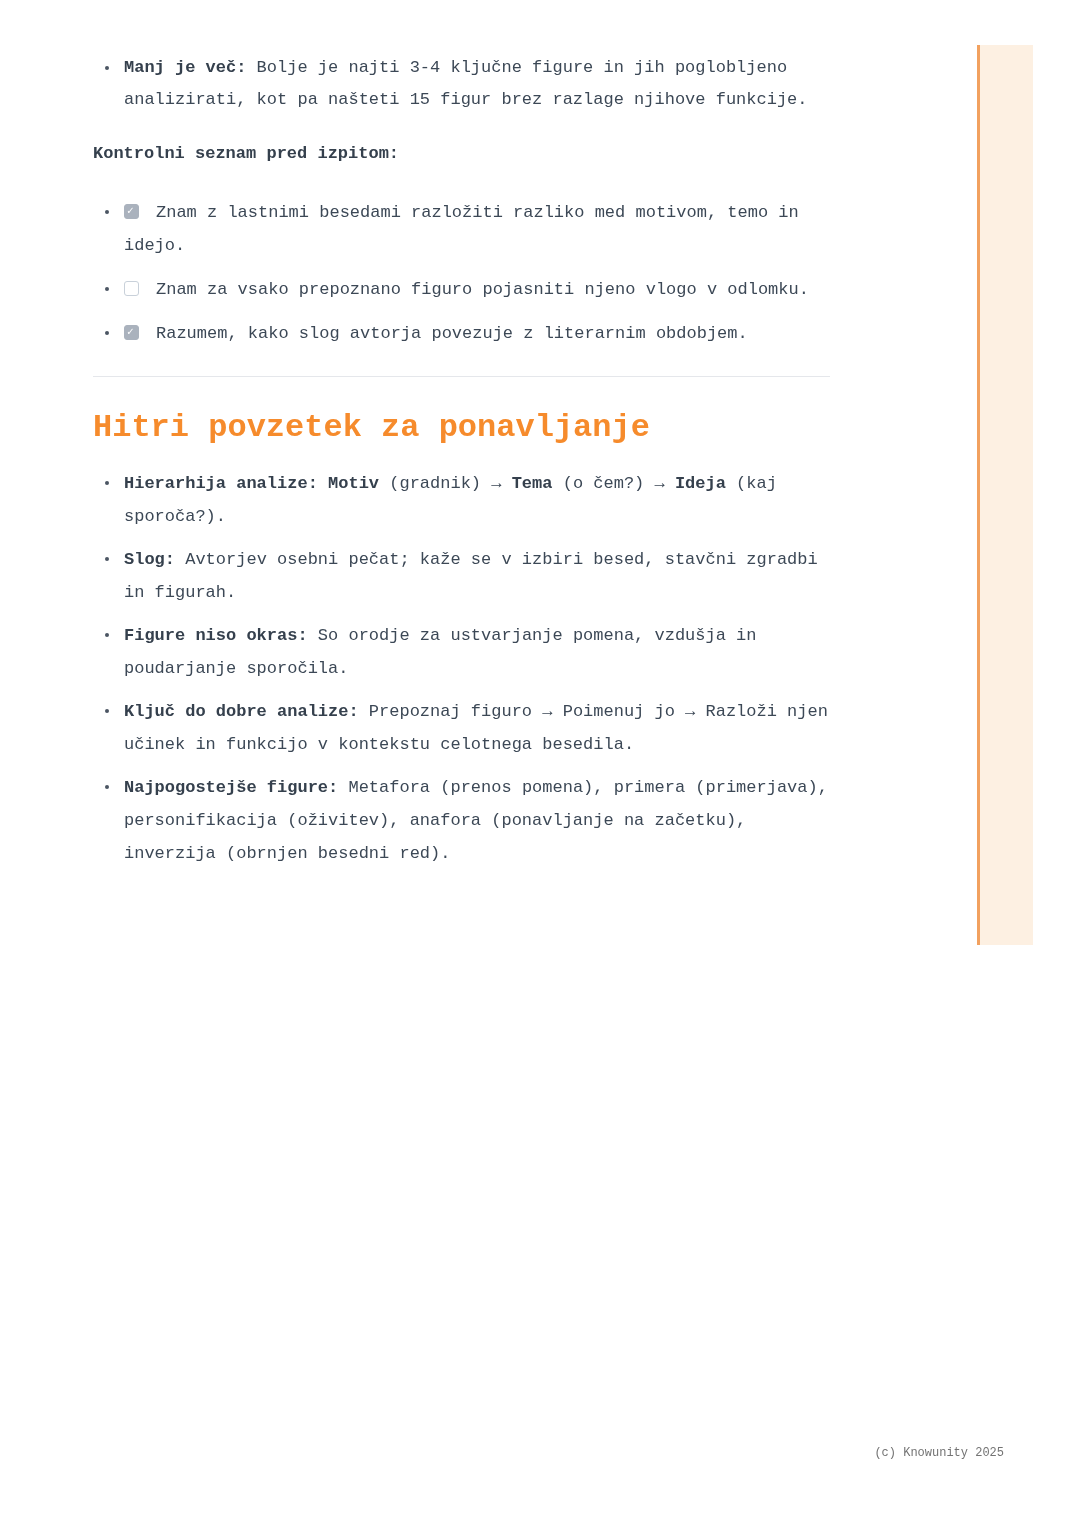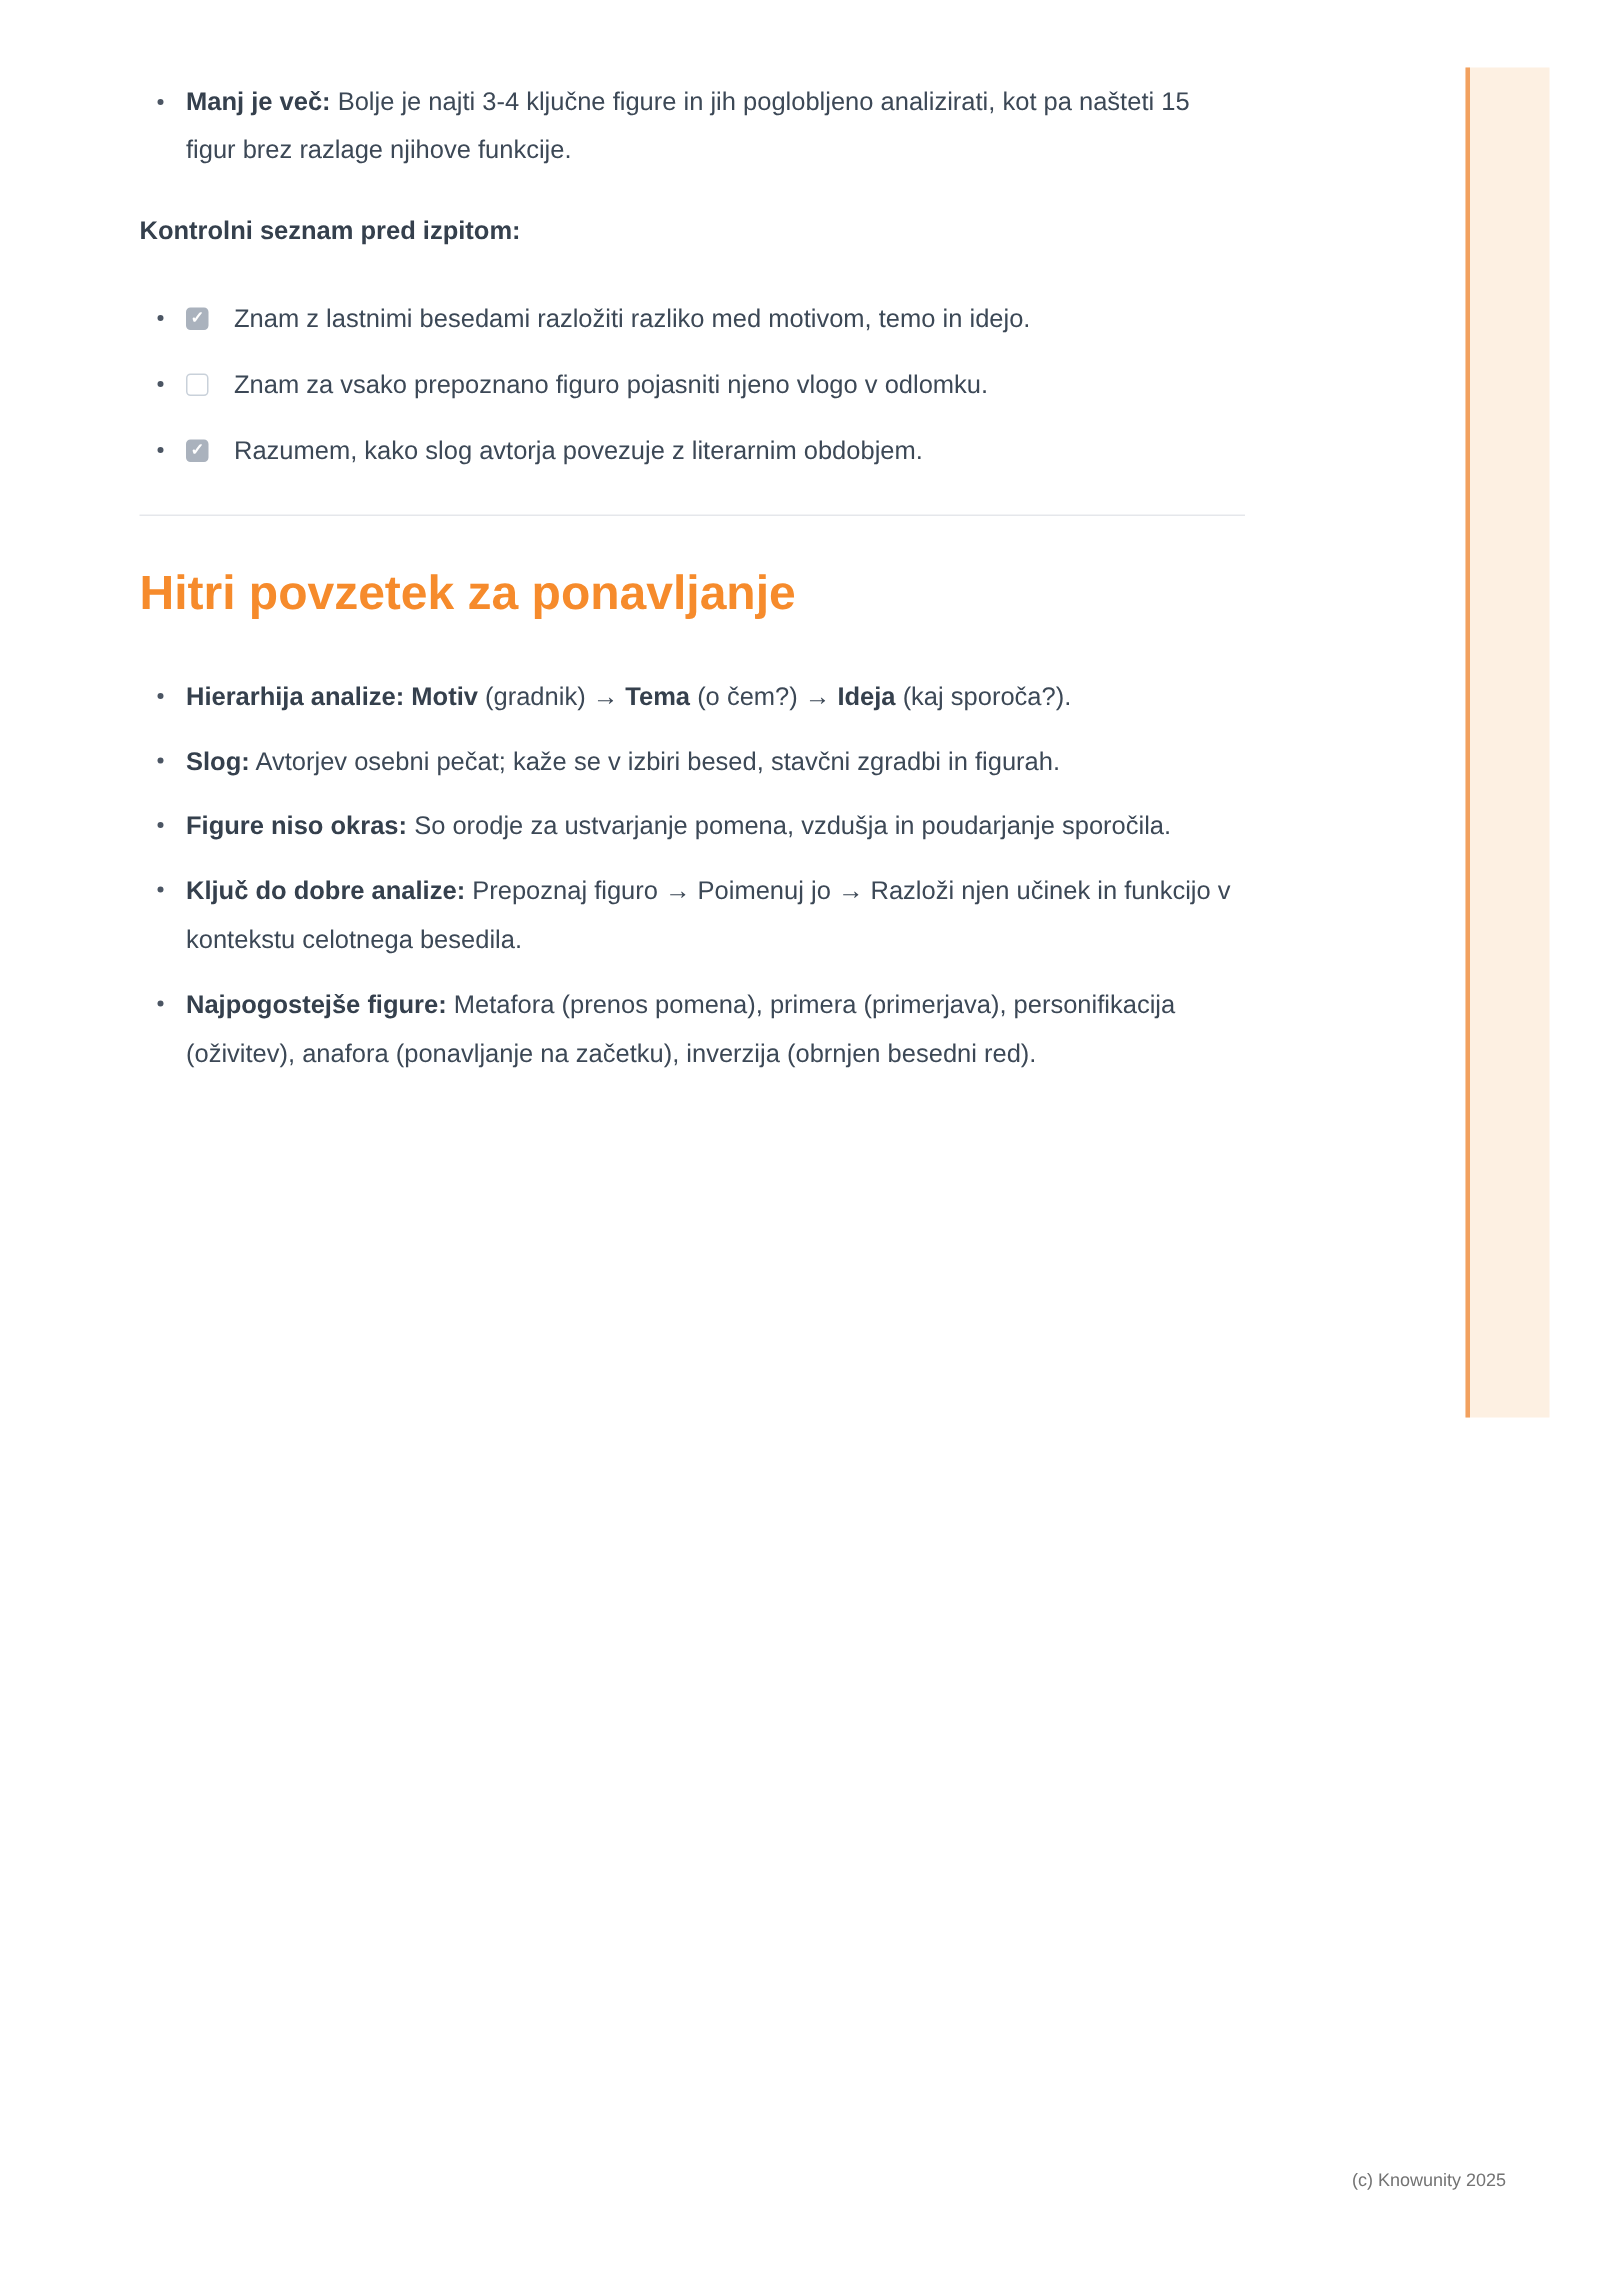--- a/index.html
+++ b/index.html
@@ -1,21 +1,21 @@
 <!DOCTYPE html>
 <html lang="sl"><head>
 <meta charset="utf-8">
 <style>
   html, body { margin: 0; padding: 0; background: #ffffff; }
   .page {
     position: relative;
     width: 1074px;
     height: 1528px;
     background: #ffffff;
-    font-family: Liberation Sans, sans-serif;
+    font-family: Liberation Mono, monospace;
     color: #3c4856;
     overflow: hidden;
   }
   .side-strip {
     position: absolute;
     top: 45px;
     left: 977px;
     width: 53px;
     height: 900px;
     background: #fdf0e2;
@@ -86,21 +86,21 @@
     margin: 26px 0 0 0;
     width: 737px;
   }
   .summary-title {
     margin: 34px 0 0 0;
     font-size: 32px;
     line-height: 34px;
     font-weight: 700;
     color: #f68b2c;
   }
-  .summary-list { margin-top: 36px; }
+  .summary-list { margin-top: 22px; }
   .summary-list li { line-height: 33px; margin-bottom: 10px; }
   .footer {
     position: absolute;
     right: 70px;
     bottom: 68px;
     font-size: 12px;
     color: #737373;
   }
 </style>
 </head>

